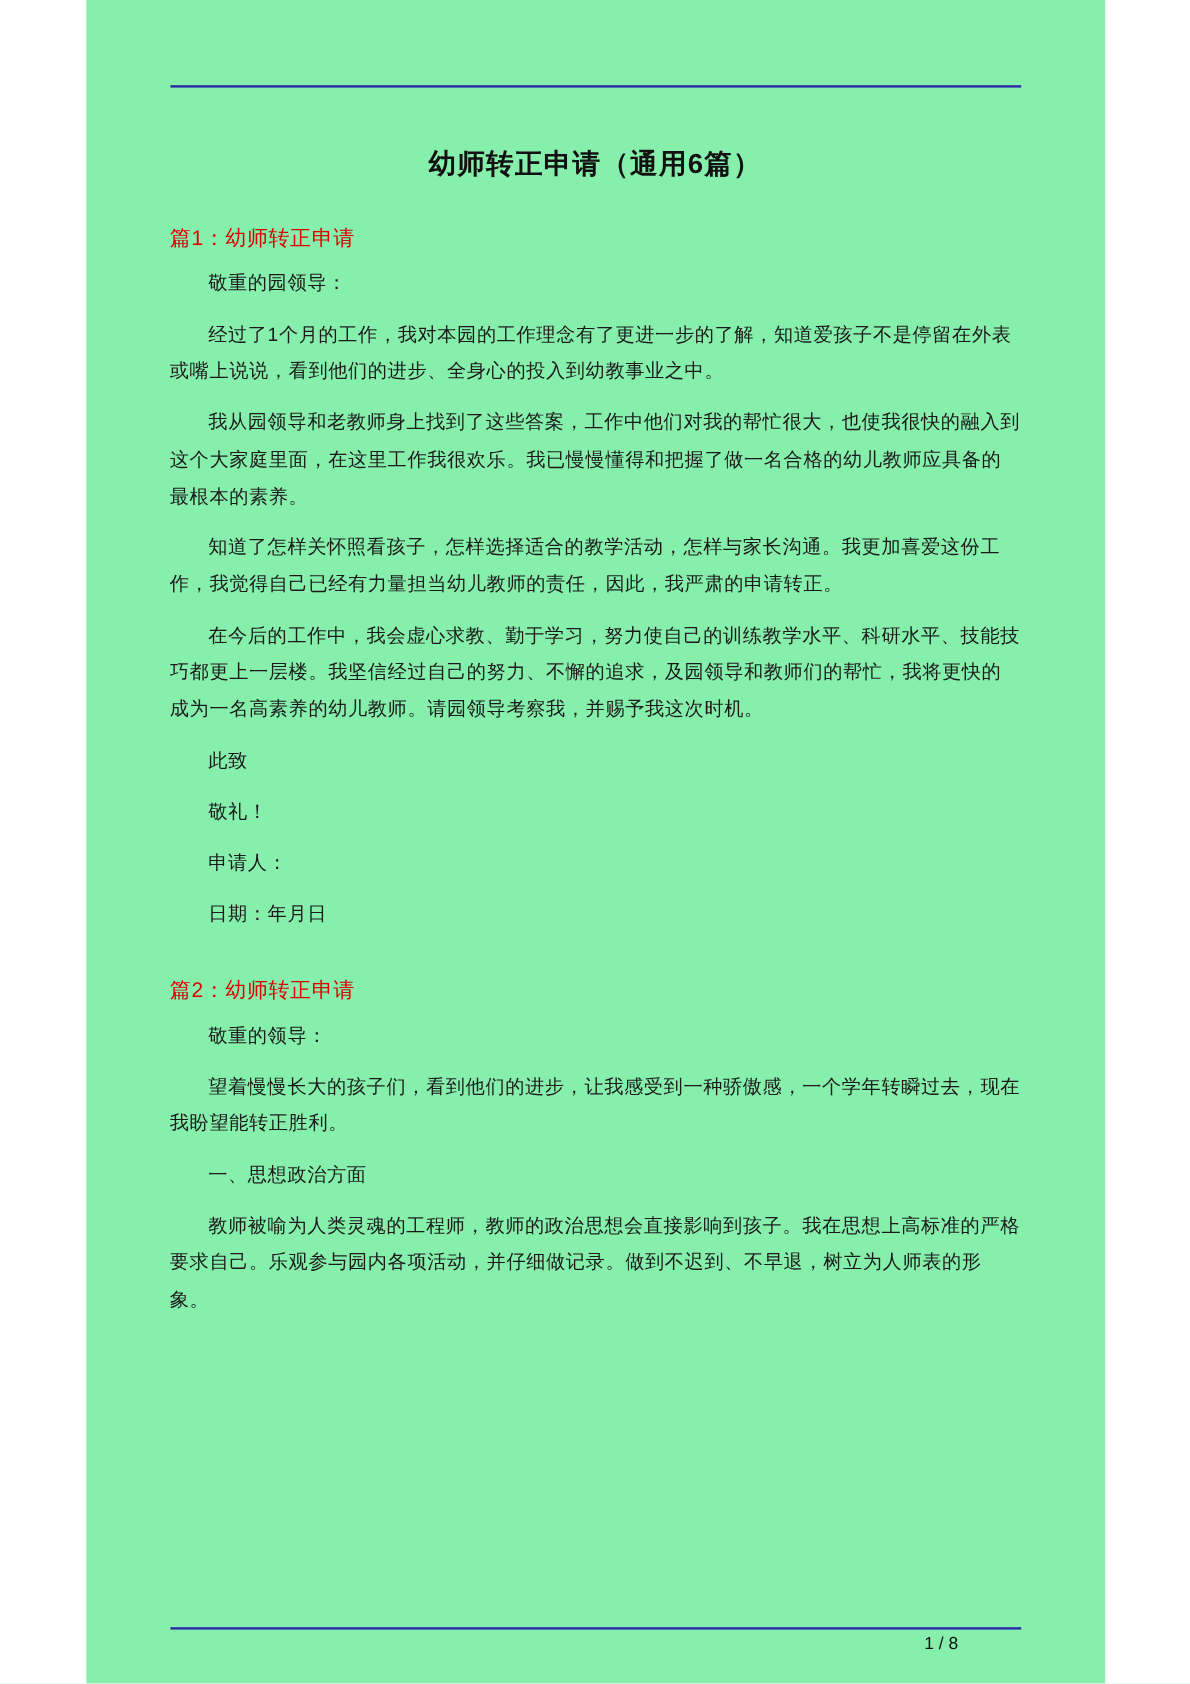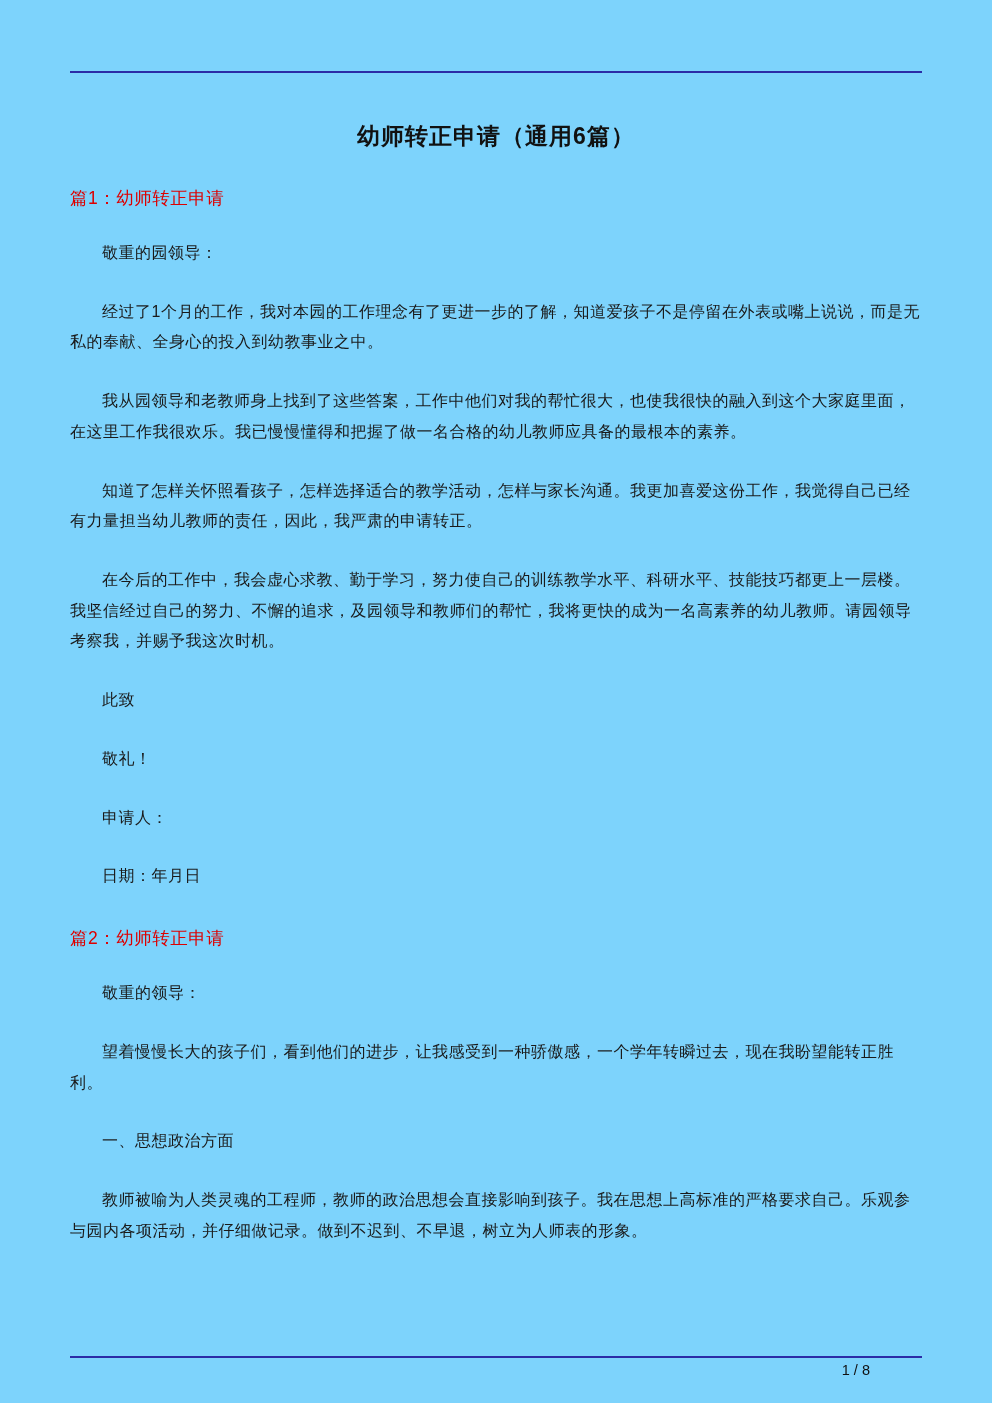--- a/index.html
+++ b/index.html
@@ -7,24 +7,24 @@
     --rule-blue:#2b2ba6;
   }
   *{margin:0;padding:0;box-sizing:border-box;}
   html,body{background:#ffffff;}
   body{
     font-family:"Liberation Sans","DejaVu Sans",sans-serif;
     color:#1a1a1a;
   }
   .page{
     position:relative;
-    width:992px;
+    width:849px;
     height:1403px;
     margin:0 auto;
-    background:#7dd3fc;
+    background:#86efac;
     overflow:hidden;
   }
   .content{
     padding:0 70px;
   }
   .rule{
     height:2px;
     background:var(--rule-blue);
     border:none;
   }
@@ -46,21 +46,21 @@
     color:var(--heading-red);
     font-size:17.5px;
     font-weight:normal;
     margin:34px 0 6px 0;
     letter-spacing:0.5px;
   }
   .para{
     font-size:16px;
     line-height:1.92;
     text-indent:2em;
-    margin-top:28px;
+    margin-top:12px;
     color:#1a1a1a;
     letter-spacing:0.5px;
   }
   .bottom-rule{
     position:absolute;
     left:70px;
     right:70px;
     top:1356px;
   }
   .page-footer{
@@ -78,21 +78,21 @@
 <div class="page">
 
   <hr class="rule top-rule">
 
   <div class="content">
     <h1 class="doc-title">幼师转正申请（通用6篇）</h1>
 
     <div class="sections">
         <h2 class="section-heading">篇1：幼师转正申请</h2>
         <p class="para">敬重的园领导：</p>
-        <p class="para">经过了1个月的工作，我对本园的工作理念有了更进一步的了解，知道爱孩子不是停留在外表或嘴上说说，而是无私的奉献、全身心的投入到幼教事业之中。</p>
+        <p class="para">经过了1个月的工作，我对本园的工作理念有了更进一步的了解，知道爱孩子不是停留在外表或嘴上说说，看到他们的进步、全身心的投入到幼教事业之中。</p>
         <p class="para">我从园领导和老教师身上找到了这些答案，工作中他们对我的帮忙很大，也使我很快的融入到这个大家庭里面，在这里工作我很欢乐。我已慢慢懂得和把握了做一名合格的幼儿教师应具备的最根本的素养。</p>
         <p class="para">知道了怎样关怀照看孩子，怎样选择适合的教学活动，怎样与家长沟通。我更加喜爱这份工作，我觉得自己已经有力量担当幼儿教师的责任，因此，我严肃的申请转正。</p>
         <p class="para">在今后的工作中，我会虚心求教、勤于学习，努力使自己的训练教学水平、科研水平、技能技巧都更上一层楼。我坚信经过自己的努力、不懈的追求，及园领导和教师们的帮忙，我将更快的成为一名高素养的幼儿教师。请园领导考察我，并赐予我这次时机。</p>
         <p class="para">此致</p>
         <p class="para">敬礼！</p>
         <p class="para">申请人：</p>
         <p class="para">日期：年月日</p>
         <h2 class="section-heading">篇2：幼师转正申请</h2>
         <p class="para">敬重的领导：</p>
         <p class="para">望着慢慢长大的孩子们，看到他们的进步，让我感受到一种骄傲感，一个学年转瞬过去，现在我盼望能转正胜利。</p>

